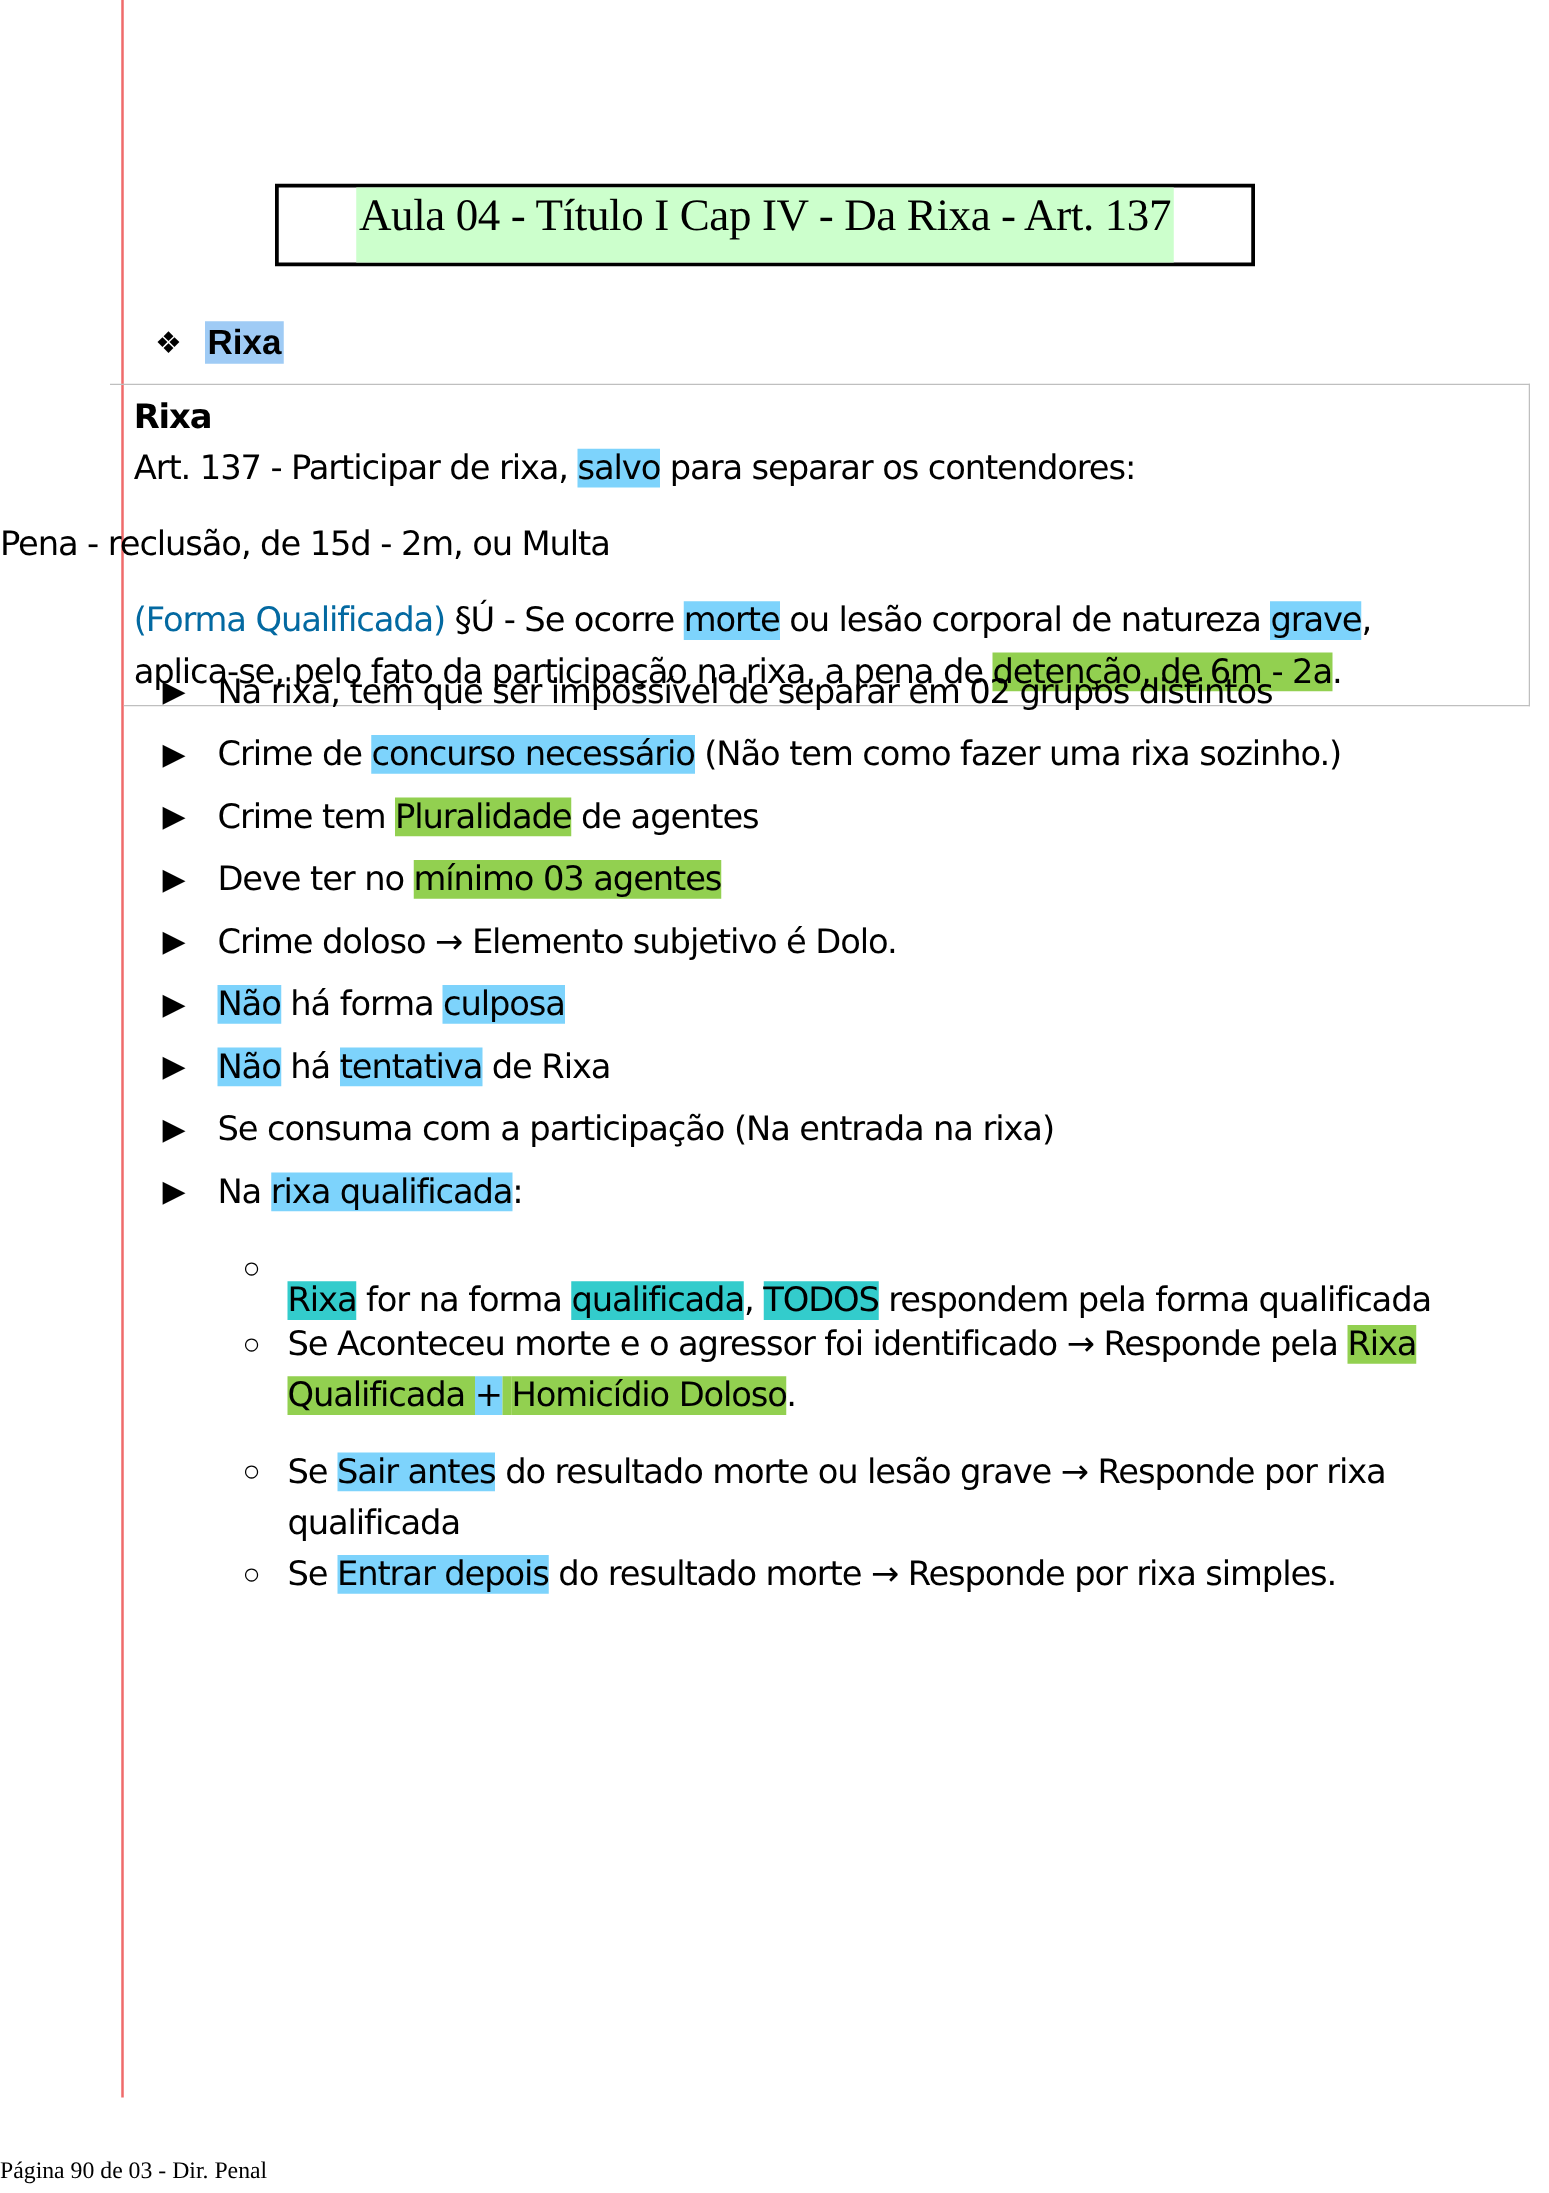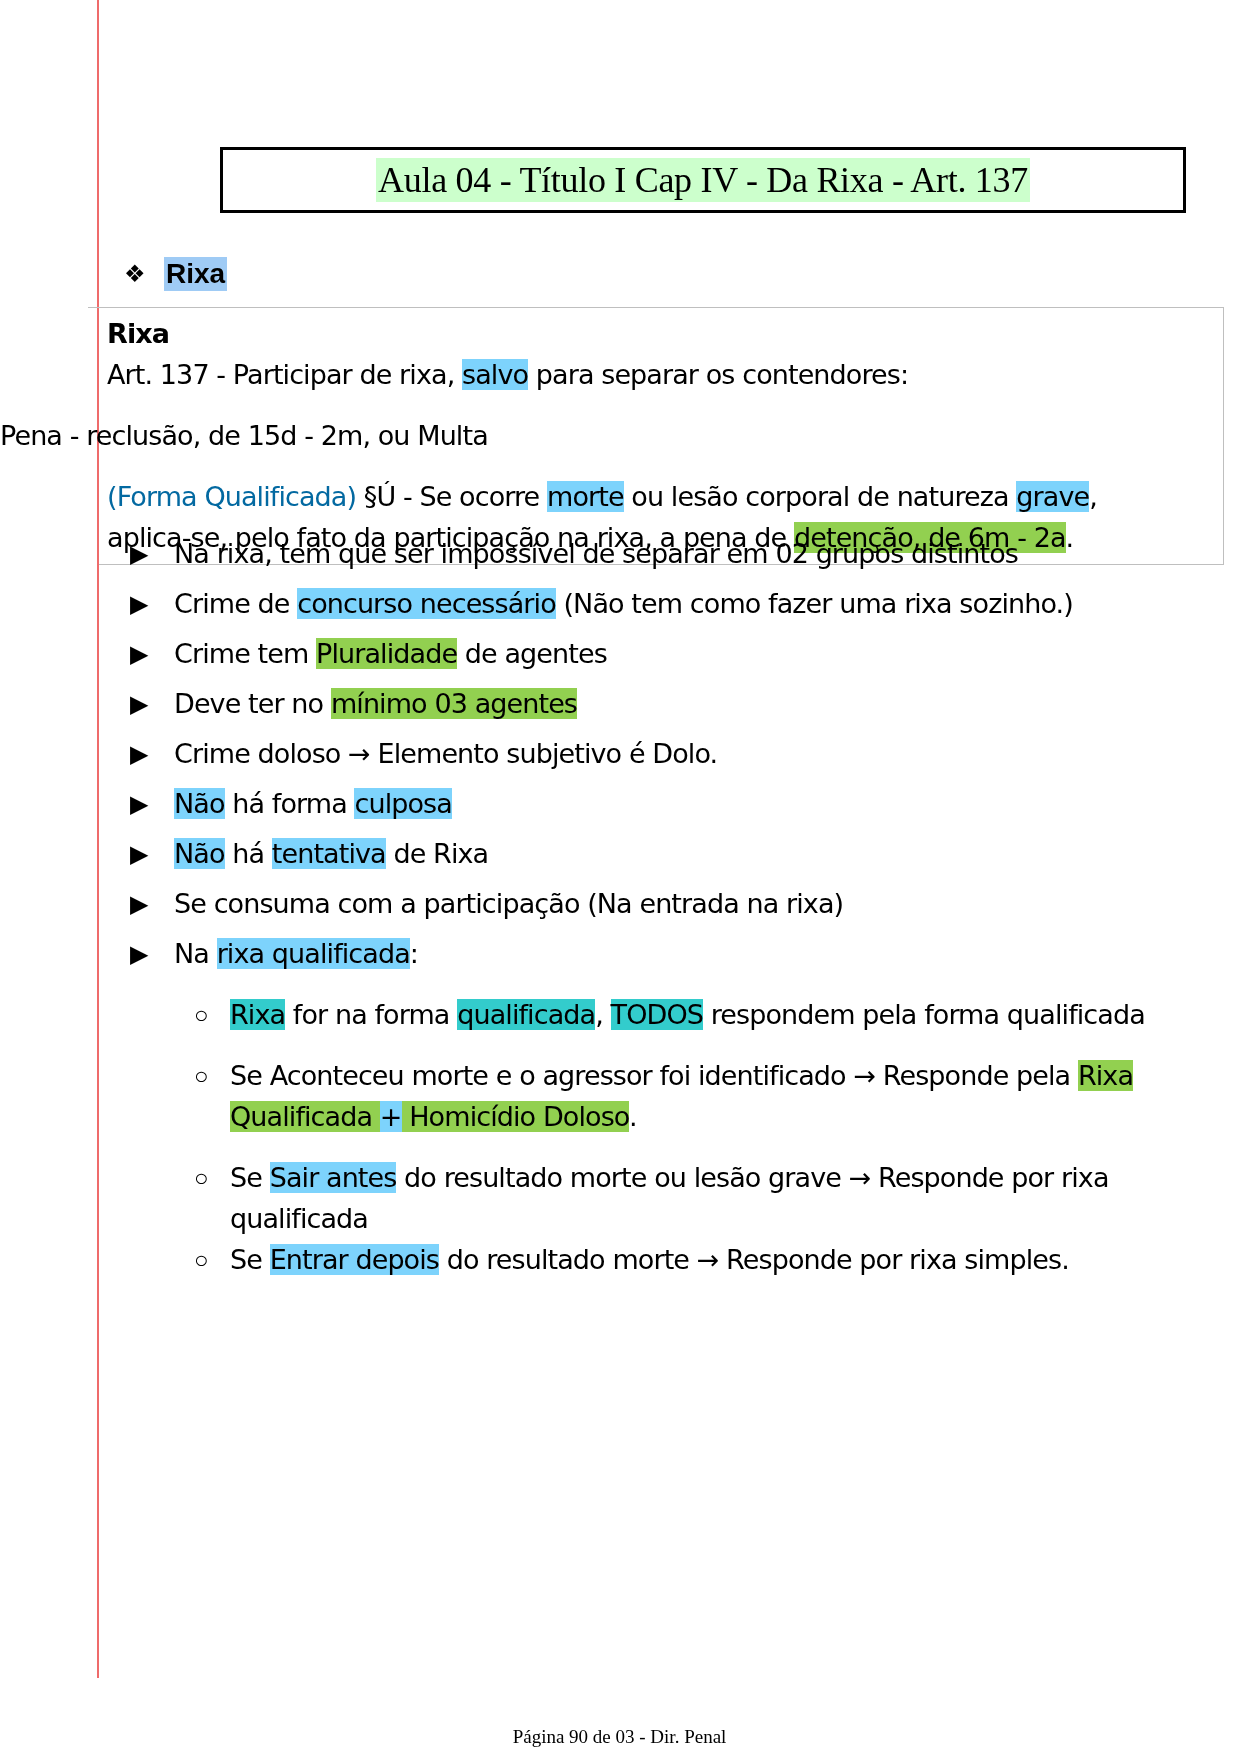--- a/index.html
+++ b/index.html
@@ -15,23 +15,23 @@
       transparent 0px, transparent 97px, #cfe6f5 97px, #cfe6f5 99px, transparent 99px, transparent 100px);
     background-size: 100% 49.7px;
     background-position: 0 48px;
   }
   .rules-mask { position:absolute; left:0; top:0; width:1239px; height:100px; background:#fff; }
   .margin-line {
     position: absolute; left: 97px; top: 0; width: 2px; height: 1678px;
     background: #ef6b6b;
   }
   .title-box {
-    position: absolute; left: 220px; top: 147px; width: 966px; height: 66px;
+    position: absolute; left: 220px; top: 147px; width: 784px; height: 66px;
     border: 3px solid #000; box-sizing: border-box;
-    display: flex; align-items: center; justify-content: center;
+    display: flex; justify-content: center;
     background: transparent;
   }
   .title-text {
     font-family: "Liberation Serif", serif; font-size: 36px;
     background: #ccffcc; padding: 0 2px; line-height: 44px; letter-spacing: -0.3px;
   }
   .heading {
     position: absolute; left: 124px; top: 257px; display: flex; align-items: center;
   }
   .diamond { font-size: 24px; width: 40px; }
@@ -50,21 +50,21 @@
   .hl-g { background: #92d050; }
   .hl-c { background: #33cccc; }
   .red { color: #0369a1; }
   .bullet {
     position: absolute; left: 130px; font-size: 24px; line-height: 40px;
   }
   .circle {
     position: absolute; left: 194px; font-size: 24px; line-height: 40px;
   }
   .footer {
-    position: absolute; left: 0; width: 1239px; top: 1726px; text-align: center;
+    position: absolute; left: 0; width: 1239px; top: 1726px; text-align: left;
     font-family: "Liberation Serif", serif; font-size: 19px;
   }
 </style>
 </head>
 <body>
 
 <div class="rules"></div>
 <div class="rules-mask"></div>
 <div class="margin-line"></div>
 
@@ -102,21 +102,21 @@
     <div class="txt" style="left: 174px; top: 784px;"><span class="hl-y">Não</span><span> há forma </span><span class="hl-y">culposa</span></div>
     <div class="bullet" style="top: 834px;">▶</div>
     <div class="txt" style="left: 174px; top: 834px;"><span class="hl-y">Não</span><span> há </span><span class="hl-y">tentativa</span><span> de Rixa</span></div>
     <div class="bullet" style="top: 884px;">▶</div>
     <div class="txt" style="left: 174px; top: 884px;"><span>Se consuma com a participação (Na entrada na rixa)</span></div>
     <div class="bullet" style="top: 934px;">▶</div>
     <div class="txt" style="left: 174px; top: 934px;"><span>Na </span><span class="hl-y">rixa qualificada</span><span>:</span></div>
   </div>
 <div id="subbullets">
     <div class="circle" style="top: 995px;">○</div>
-    <div class="txt" style="left: 230px; top: 995px;"><span> </span><span class="hl-c">Rixa</span><span> for na forma </span><span class="hl-c">qualificada</span><span>, </span><span class="hl-c">TODOS</span><span> respondem pela forma qualificada</span></div>
+    <div class="txt" style="left: 230px; top: 1021px;"><span> </span><span class="hl-c">Rixa</span><span> for na forma </span><span class="hl-c">qualificada</span><span>, </span><span class="hl-c">TODOS</span><span> respondem pela forma qualificada</span></div>
     <div class="circle" style="top: 1056px;">○</div>
     <div class="txt" style="left: 230px; top: 1056px;"><span>Se Aconteceu morte e o agressor foi identificado → Responde pela </span><span class="hl-g">Rixa</span></div>
     <div class="txt" style="left: 230px; top: 1097px;"><span class="hl-g">Qualificada</span><span class="hl-g"> </span><span class="hl-y">+</span><span class="hl-g"> </span><span class="hl-g">Homicídio Doloso</span><span>.</span></div>
     <div class="circle" style="top: 1158px;">○</div>
     <div class="txt" style="left: 230px; top: 1158px;"><span>Se </span><span class="hl-y">Sair antes</span><span> do resultado morte ou lesão grave → Responde por rixa</span></div>
     <div class="txt" style="left: 230px; top: 1199px;"><span>qualificada</span></div>
     <div class="circle" style="top: 1240px;">○</div>
     <div class="txt" style="left: 230px; top: 1240px;"><span>Se </span><span class="hl-y">Entrar depois</span><span> do resultado morte → Responde por rixa simples.</span></div>
   </div>
 

